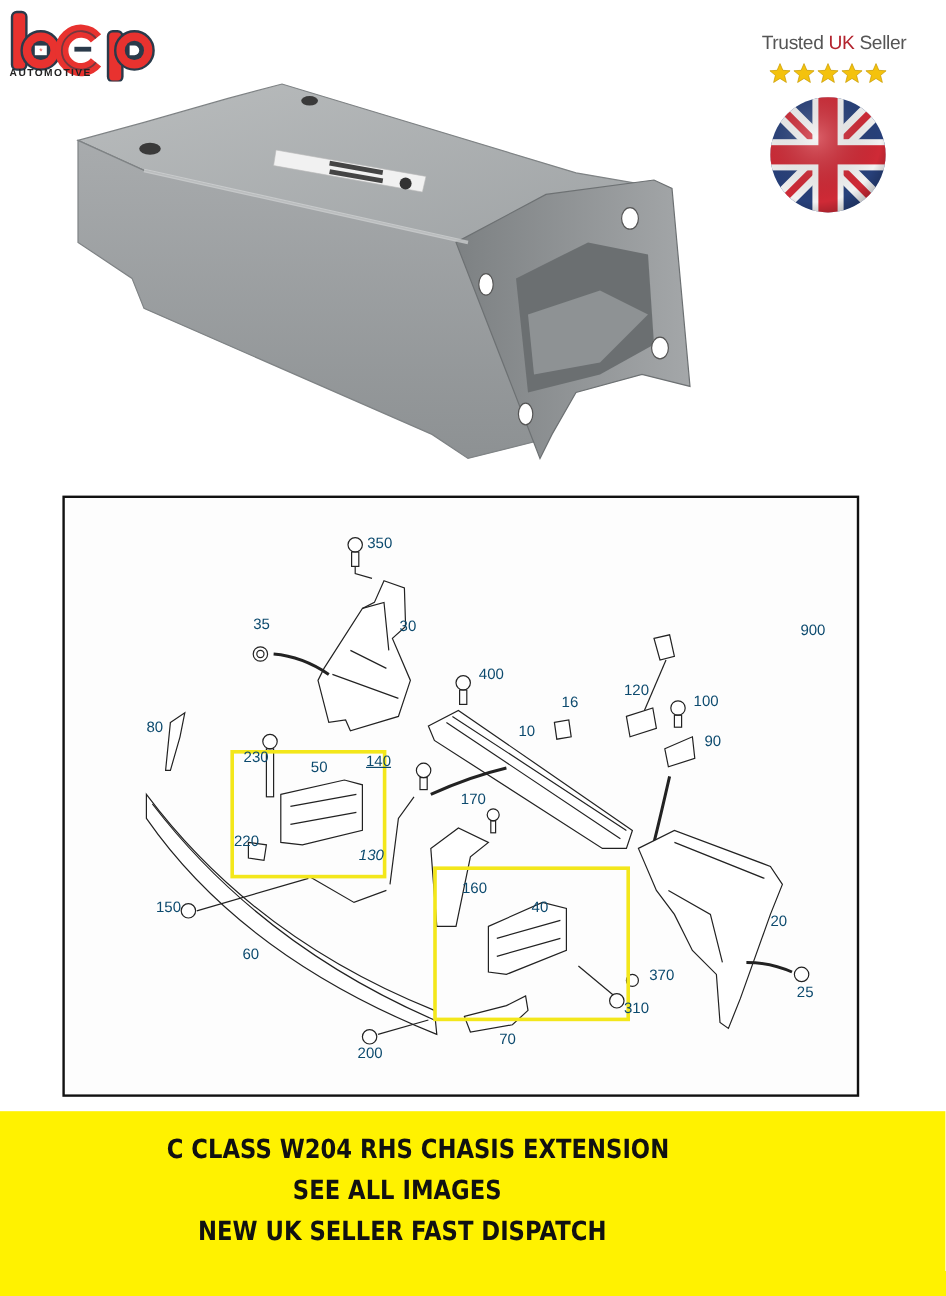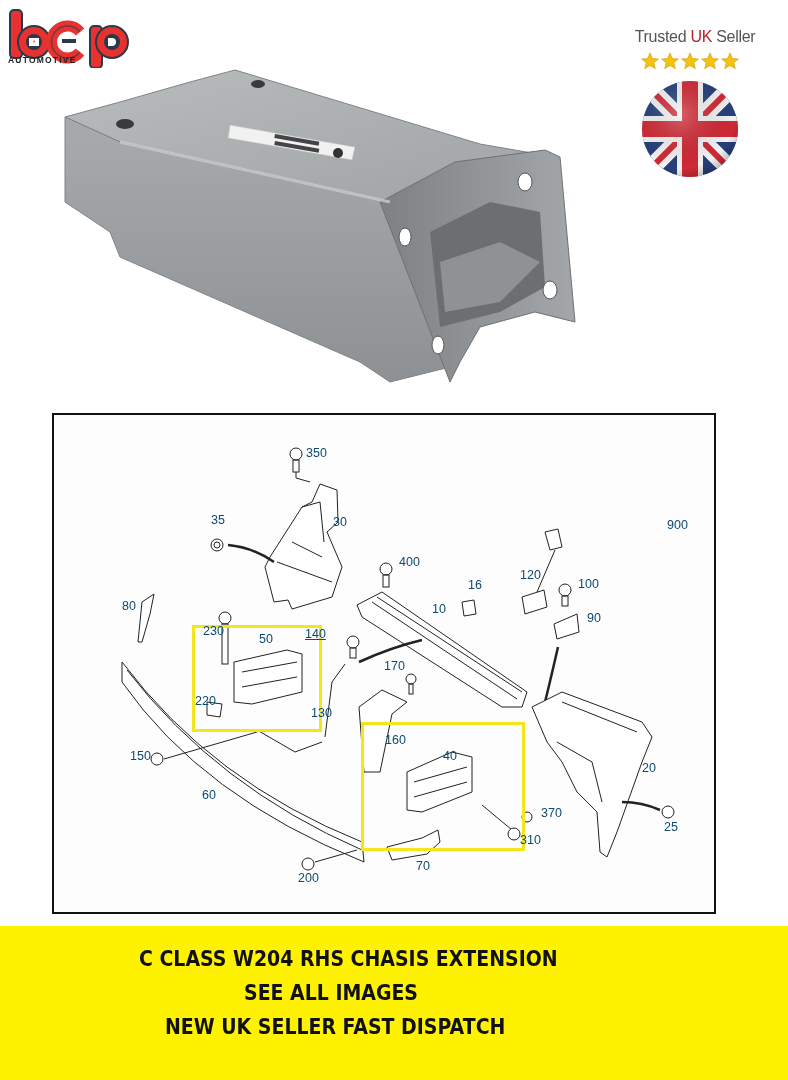--- a/index.html
+++ b/index.html
@@ -223,21 +223,21 @@
   <span class="lbl" style="left:466px;top:153px;">120</span>
   <span class="lbl" style="left:524px;top:162px;">100</span>
   <span class="lbl" style="left:378px;top:187px;">10</span>
   <span class="lbl" style="left:533px;top:196px;">90</span>
   <span class="lbl" style="left:68px;top:184px;">80</span>
   <span class="lbl" style="left:149px;top:209px;">230</span>
   <span class="lbl" style="left:205px;top:217px;">50</span>
   <span class="lbl" style="left:251px;top:212px;text-decoration:underline;">140</span>
   <span class="lbl" style="left:330px;top:244px;">170</span>
   <span class="lbl" style="left:141px;top:279px;">220</span>
-  <span class="lbl" style="left:257px;top:291px;">130</span>
+  <span class="lbl" style="left:245px;top:291px;font-style:italic;">130</span>
   <span class="lbl" style="left:76px;top:334px;">150</span>
   <span class="lbl" style="left:331px;top:318px;">160</span>
   <span class="lbl" style="left:389px;top:334px;">40</span>
   <span class="lbl" style="left:588px;top:346px;">20</span>
   <span class="lbl" style="left:148px;top:373px;">60</span>
   <span class="lbl" style="left:487px;top:391px;">370</span>
   <span class="lbl" style="left:610px;top:405px;">25</span>
   <span class="lbl" style="left:466px;top:418px;">310</span>
   <span class="lbl" style="left:362px;top:444px;">70</span>
   <span class="lbl" style="left:244px;top:456px;">200</span>

